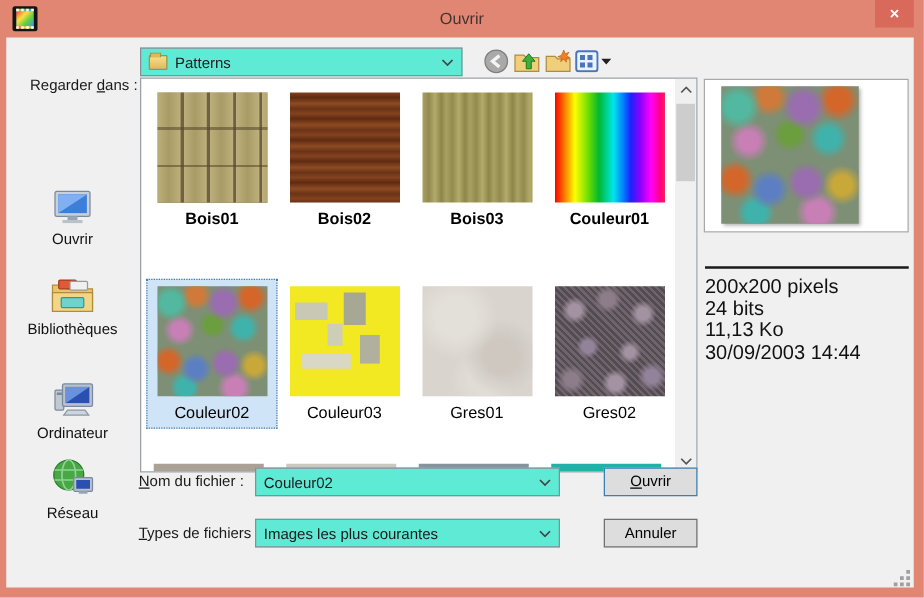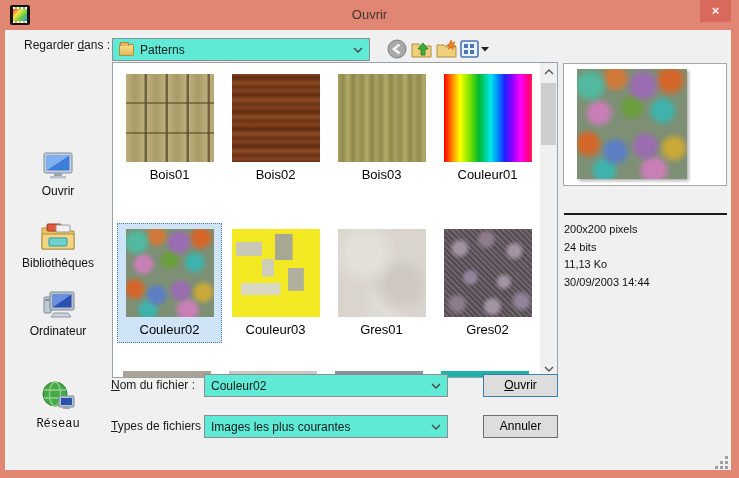--- a/index.html
+++ b/index.html
@@ -23,21 +23,21 @@
     text-align:center; line-height:29px; font-size:13px; color:#433; }
   .close-btn { position:absolute; left:700px; top:0; width:31px; height:22px;
     background:#d8695b; color:#fff; text-align:center; line-height:21px;
     font-size:13px; font-weight:bold; cursor:pointer; }
 
   
   .dialog { position:absolute; left:5px; top:30px; width:726px; height:440px;
     background:#f0f0f0; }
 
   
-  .lookin-label { position:absolute; left:19px; top:8px; font-size:12px;text-align:center; }
+  .lookin-label { position:absolute; left:19px; top:31px; font-size:12px;text-align:center; }
   .u { text-decoration:underline; }
   .combo { position:absolute; background:#5eead4; border:1px solid #8a8e94;
     display:flex; align-items:center; padding:0 22px 0 6px; font-size:12px; }
   .combo .chev { position:absolute; right:6px; top:50%; margin-top:-3px; }
   .lookin-combo { left:107px; top:8px; width:258px; height:23px; }
   .folder-glyph { width:15px; height:12px; position:relative; margin-right:6px;
     background:linear-gradient(#f7e08c,#e3b85c); border:1px solid #b08d3e;
     border-radius:1px; flex:0 0 auto; }
   .folder-glyph:before { content:""; position:absolute; left:0; top:-3px;
     width:7px; height:3px; background:#e3b85c; border:1px solid #b08d3e;
@@ -54,21 +54,21 @@
 
   
   .filelist { position:absolute; left:107px; top:32px; width:446px; height:316px;
     background:#fff; border:1px solid #9aa0a6; overflow:hidden; }
   .cell { position:absolute; width:105px; padding:5px;
     border:1px dotted transparent; text-align:center; cursor:pointer; }
   .cell .thumb { width:88px; height:88px; margin:0 auto; }
   .cell .fname { margin-top:5px; font-size:13px; color:#000; }
   .cell.selected { background:#cfe4f7; border-color:#4a7ba6; }
   .c0 { left:4px; }  .c1 { left:110px; }  .c2 { left:216px; }  .c3 { left:322px; }
-  .r0 { top:5px; }   .r1 { top:160px; }
+  .r0 { top:5px;font-weight:bold; }   .r1 { top:160px; }
   .sliver { position:absolute; top:308px; width:88px; height:7px; }
 
   
   .vscroll { position:absolute; right:0; top:0; width:17px; height:314px;
     background:#f0f0f0; }
   .scroll-arrow { position:absolute; left:0; width:17px; height:17px;
     display:flex; align-items:center; justify-content:center; cursor:pointer; }
   .scroll-thumb { position:absolute; left:1px; top:20px; width:15px; height:62px;
     background:#cdcdcd; cursor:pointer; }
 
@@ -124,21 +124,21 @@
   
   .preview-box { position:absolute; left:558px; top:33px; width:164px; height:123px;
     background:#fff; border:1px solid #a8a8a8; }
   .preview-img { position:absolute; left:13px; top:5px; width:110px; height:110px;
     box-shadow:2px 2px 3px rgba(0,0,0,.3); }
   .prop-heading { position:absolute; left:559px; top:163px; width:163px;
     font-weight:bold; font-size:12.5px; color:#000; }
   .prop-rule { position:absolute; left:559px; top:183px; width:163px; height:2px;
     background:#1a1a1a; }
   .prop-lines { position:absolute; left:559px; top:191px; width:163px;
-    font-size:11px; line-height:17.5px; color:#111; }
+    font-size:16px; line-height:17.5px; color:#111; }
 
   
   .flabel { position:absolute; left:106px; height:23px; line-height:23px; font-size:12px; }
   .fcombo { left:199px; width:244px; height:23px; }
   .btn { position:absolute; left:478px; width:75px; height:23px;
     background:#dddddd; border:1px solid #707070; font-size:12px;
     text-align:center; line-height:21px; cursor:pointer; color:#000; }
   .btn.default { border:1px solid #3c7fb1; }
   .rowA { top:344px; } .rowB { top:385px; }
 
@@ -226,33 +226,33 @@
       <svg class="ic" width="36" height="32">
         <path d="M2 7 h10 l2 3 h20 v18 h-32 z" fill="#e9c468" stroke="#b08d3e"></path>
         <rect x="7" y="3" width="14" height="7" rx="1" fill="#e05a3a" stroke="#a03a22"></rect>
         <rect x="16" y="4" width="14" height="7" rx="1" fill="#f0f0f0" stroke="#9a9a9a"></rect>
         <path d="M2 13 h32 v15 h-32 z" fill="#f2d685" stroke="#b08d3e"></path>
         <rect x="9" y="17" width="18" height="8" rx="1" fill="#6fd2cf" stroke="#2f9a97"></rect>
       </svg>
       <div class="side-label">Bibliothèques</div>
     </div>
 
-    <div class="side-item" style="top:259px;">
+    <div class="side-item" style="top:274px;">
       <svg class="ic" width="36" height="32">
         <rect x="4" y="8" width="7" height="16" rx="1" fill="#c0c8d2" stroke="#7a8a9a"></rect>
         <rect x="5.5" y="10" width="4" height="2" fill="#7a8a9a"></rect>
         <rect x="10" y="3" width="24" height="18" rx="1.5" fill="#b9c2cc" stroke="#7a8a9a"></rect>
         <rect x="12.5" y="5.5" width="19" height="13" fill="#2a50b0"></rect>
         <path d="M12.5 5.5 h19 l-19 13 z" fill="#6a90e0"></path>
         <path d="M14 24 h14 l3 4 h-20 z" fill="#cdd5de" stroke="#8a98a8"></path>
       </svg>
       <div class="side-label">Ordinateur</div>
     </div>
 
-    <div class="side-item" style="top:350px;font-family:Liberation Mono, monospace;">
+    <div class="side-item" style="top:336px;">
       <svg class="ic" width="36" height="34">
         <circle cx="15" cy="14" r="12" fill="#48a848" stroke="#2a7a2a"></circle>
         <ellipse cx="15" cy="14" rx="5.5" ry="12" fill="none" stroke="#8fd48f" stroke-width="1.3"></ellipse>
         <path d="M3.5 10 h23 M3.5 18 h23" stroke="#8fd48f" stroke-width="1.3" fill="none"></path>
         <rect x="19" y="16" width="15" height="11" rx="1" fill="#b9c2cc" stroke="#7a8a9a"></rect>
         <rect x="21" y="18" width="11" height="7" fill="#2a50b0"></rect>
         <rect x="23" y="27" width="7" height="2" fill="#9aa5b1"></rect>
       </svg>
       <div class="side-label">Réseau</div>
     </div>

